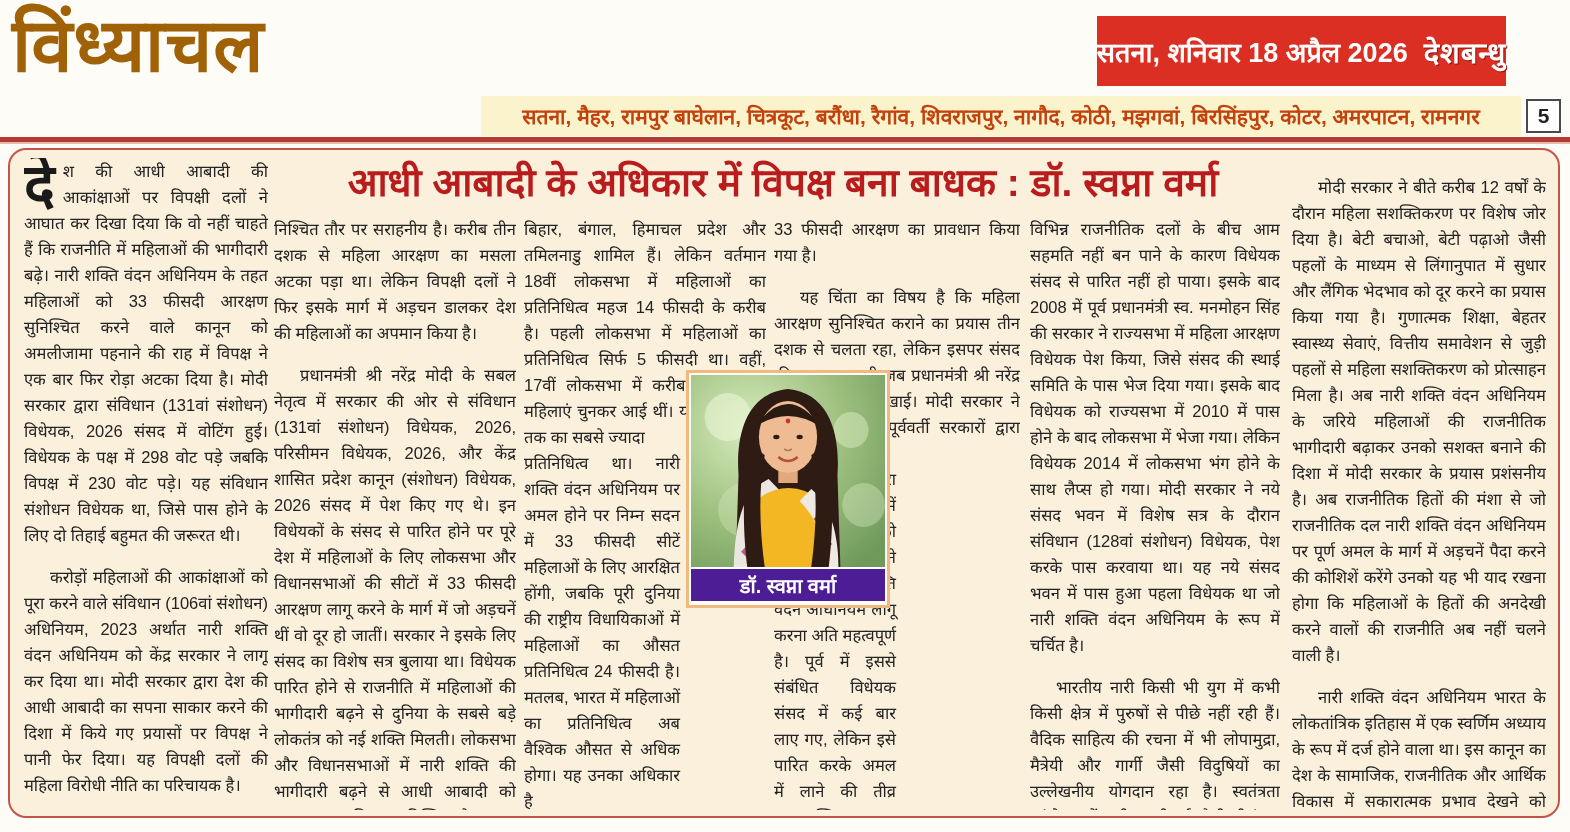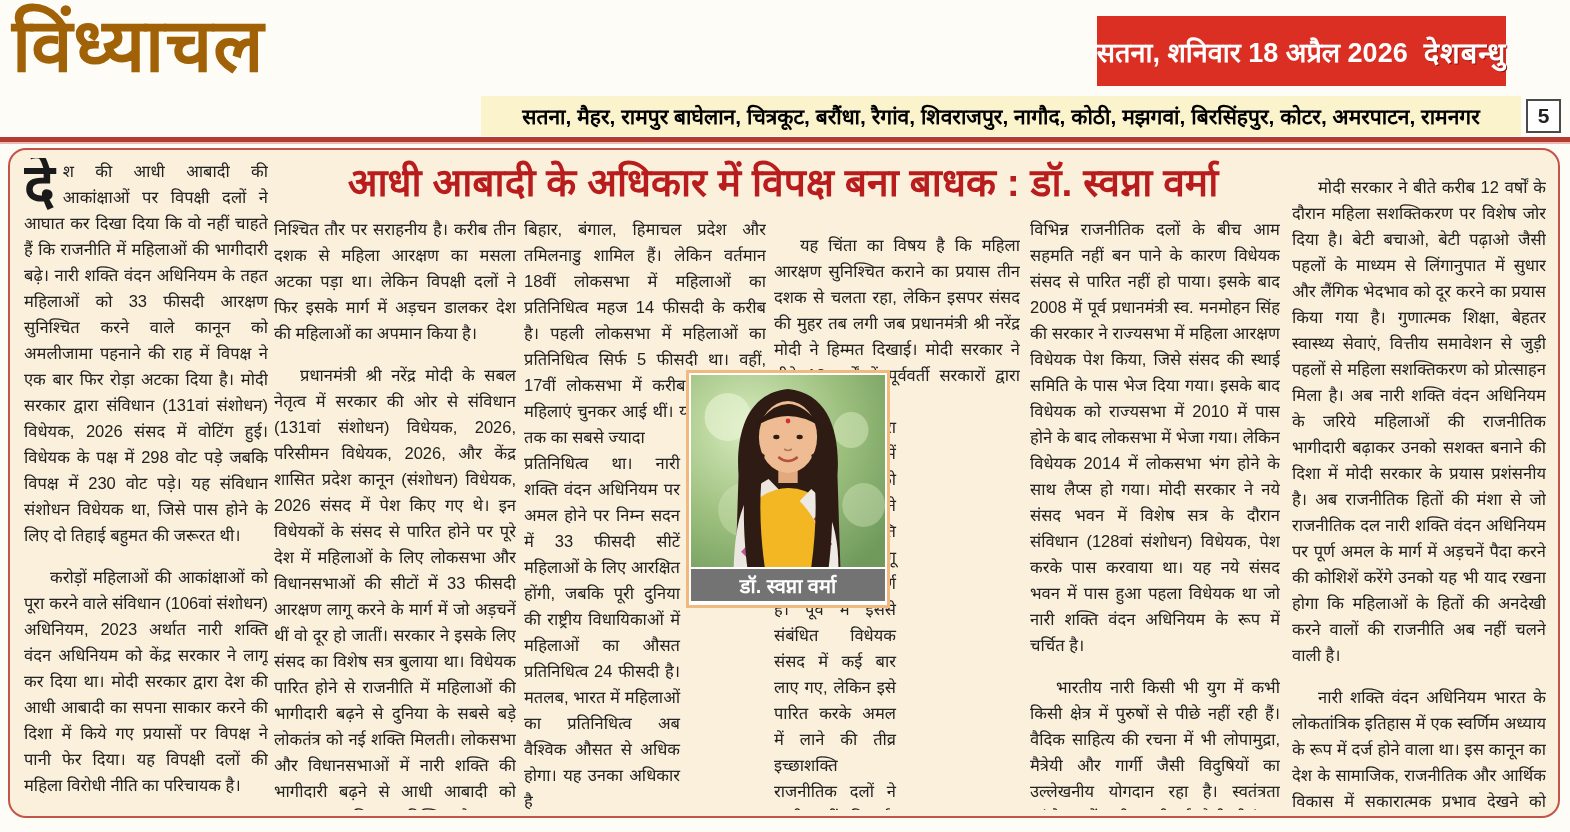--- a/index.html
+++ b/index.html
@@ -8,21 +8,21 @@
 
   
   .masthead{position:absolute;left:12px;top:0px;font-size:74px;font-weight:bold;
             color:#a16207;line-height:1.25;letter-spacing:1px;}
   .date-banner{position:absolute;left:1097px;top:16px;width:409px;height:70px;
                background:#dc2f23;color:#fff;display:flex;align-items:center;
                justify-content:center;gap:16px;}
   .date-text{font-size:27px;font-weight:bold;white-space:nowrap;}
   .paper-logo{font-size:29px;font-weight:900;letter-spacing:1px;text-shadow:1px 1px 0 #8f1008;}
   .cities-strip{position:absolute;left:481px;top:96px;width:1040px;height:40px;
-                background:#fbf3cb;color:#000000;font-weight:bold;font-size:21px;
+                background:#fbf3cb;color:#c2410c;font-weight:bold;font-size:21px;
                 display:flex;align-items:center;justify-content:center;white-space:nowrap;}
   .page-number{position:absolute;left:1526px;top:99px;width:35px;height:34px;background:#fff;
                border:2px solid #4a4a4a;box-sizing:border-box;display:flex;align-items:center;
                justify-content:center;font-size:21px;font-weight:bold;color:#222;}
   .header-rule{position:absolute;left:0;top:137px;width:1570px;height:5px;
                background:#b23c31;border-bottom:2px solid #e9b8ae;}
 
   
   .article-box{position:absolute;left:8px;top:148px;width:1552px;height:670px;
                background:#fbf0dc;border:2px solid #c2554a;border-radius:18px;
@@ -42,21 +42,21 @@
   .col6{left:1282px;top:8px;  width:254px;height:652px;}
   .n-left{width:156px;}                       
   .n-right{width:122px;margin-left:124px;}
   .dropcap{float:left;font-size:58px;line-height:50px;font-weight:bold;color:#1a1a1a;
            padding:2px 8px 0 0;}
 
   
   .photo{position:absolute;left:676px;top:220px;width:204px;height:238px;margin:0;
          background:#fff;border:3px solid #f2b97f;box-sizing:border-box;padding:2px;}
   .photo svg{width:100%;height:192px;display:block;}
-  .photo figcaption{height:32px;margin-top:2px;background:#737373;color:#fff;
+  .photo figcaption{height:32px;margin-top:2px;background:#4c1d95;color:#fff;
                     font-weight:bold;font-size:20px;display:flex;align-items:center;
                     justify-content:center;}
 </style>
 </head>
 <body>
 
 <div class="page">
 
   <div class="masthead">विंध्याचल</div>
 
@@ -86,20 +86,21 @@
 
     </div>
 
     <div class="col col3">
       <p>बिहार, बंगाल, हिमाचल प्रदेश और तमिलनाडु शामिल हैं। लेकिन वर्तमान 18वीं लोकसभा में महिलाओं का प्रतिनिधित्व महज 14 फीसदी के करीब है। पहली लोकसभा में महिलाओं का प्रतिनिधित्व सिर्फ 5 फीसदी था। वहीं, 17वीं लोकसभा में करीब 15 फीसदी महिलाएं चुनकर आई थीं। यह उनका अब तक का सबसे ज्यादा</p>
       <p class="n-left">प्रतिनिधित्व था। नारी शक्ति वंदन अधिनियम पर अमल होने पर निम्न सदन में 33 फीसदी सीटें महिलाओं के लिए आरक्षित होंगी, जबकि पूरी दुनिया की राष्ट्रीय विधायिकाओं में महिलाओं का औसत प्रतिनिधित्व 24 फीसदी है। मतलब, भारत में महिलाओं का प्रतिनिधित्व अब वैश्विक औसत से अधिक होगा। यह उनका अधिकार है</p>
 
     </div>
 
     <div class="col col4">
+      <p>33 फीसदी आरक्षण का प्रावधान किया गया है।</p>
       <p class="ind">यह चिंता का विषय है कि महिला आरक्षण सुनिश्चित कराने का प्रयास तीन दशक से चलता रहा, लेकिन इसपर संसद की मुहर तब लगी जब प्रधानमंत्री श्री नरेंद्र मोदी ने हिम्मत दिखाई। मोदी सरकार ने बीते 12 वर्षों में पूर्ववर्ती सरकारों द्वारा लटकाकर रखे गए</p>
       <p class="n-right">अनेक कार्यों को पूरा किया है, जिनमें आधी आबादी को पूरा अधिकार दिलाने वाला नारी शक्ति वंदन अधिनियम लागू करना अति महत्वपूर्ण है। पूर्व में इससे संबंधित विधेयक संसद में कई बार लाए गए, लेकिन इसे पारित करके अमल में लाने की तीव्र इच्छाशक्ति राजनीतिक दलों ने कभी नहीं दिखाई। पहला प्रयास 1996 में किया गया</p>
 
     </div>
 
     <div class="col col5">
       <p>विभिन्न राजनीतिक दलों के बीच आम सहमति नहीं बन पाने के कारण विधेयक संसद से पारित नहीं हो पाया। इसके बाद 2008 में पूर्व प्रधानमंत्री स्व. मनमोहन सिंह की सरकार ने राज्यसभा में महिला आरक्षण विधेयक पेश किया, जिसे संसद की स्थाई समिति के पास भेज दिया गया। इसके बाद विधेयक को राज्यसभा में 2010 में पास होने के बाद लोकसभा में भेजा गया। लेकिन विधेयक 2014 में लोकसभा भंग होने के साथ लैप्स हो गया। मोदी सरकार ने नये संसद भवन में विशेष सत्र के दौरान संविधान (128वां संशोधन) विधेयक, पेश करके पास करवाया था। यह नये संसद भवन में पास हुआ पहला विधेयक था जो नारी शक्ति वंदन अधिनियम के रूप में चर्चित है।</p>
       <p class="ind">भारतीय नारी किसी भी युग में कभी किसी क्षेत्र में पुरुषों से पीछे नहीं रही हैं। वैदिक साहित्य की रचना में भी लोपामुद्रा, मैत्रेयी और गार्गी जैसी विदुषियों का उल्लेखनीय योगदान रहा है। स्वतंत्रता आंदोलन में रानी लक्ष्मीबाई जैसी वीरांगना के बलिदान को याद किया जाता है। आज की बेटियां जीवन के हर क्षेत्र में अपनी शक्ति और हुनर से कामयाबी हासिल कर रही हैं और अपने कार्यों से राष्ट्र निर्माण में अमूल्य योगदान दे रही हैं। ऐसे में राजनीति में उनकी मजबूत भागीदारी सुनिश्चित कराने के लिए नारी शक्ति वंदन अधिनियम लागू होना जरूरी है। इससे देश की राजनीति को नई दिशा मिलेगी।</p>
     </div>
 

